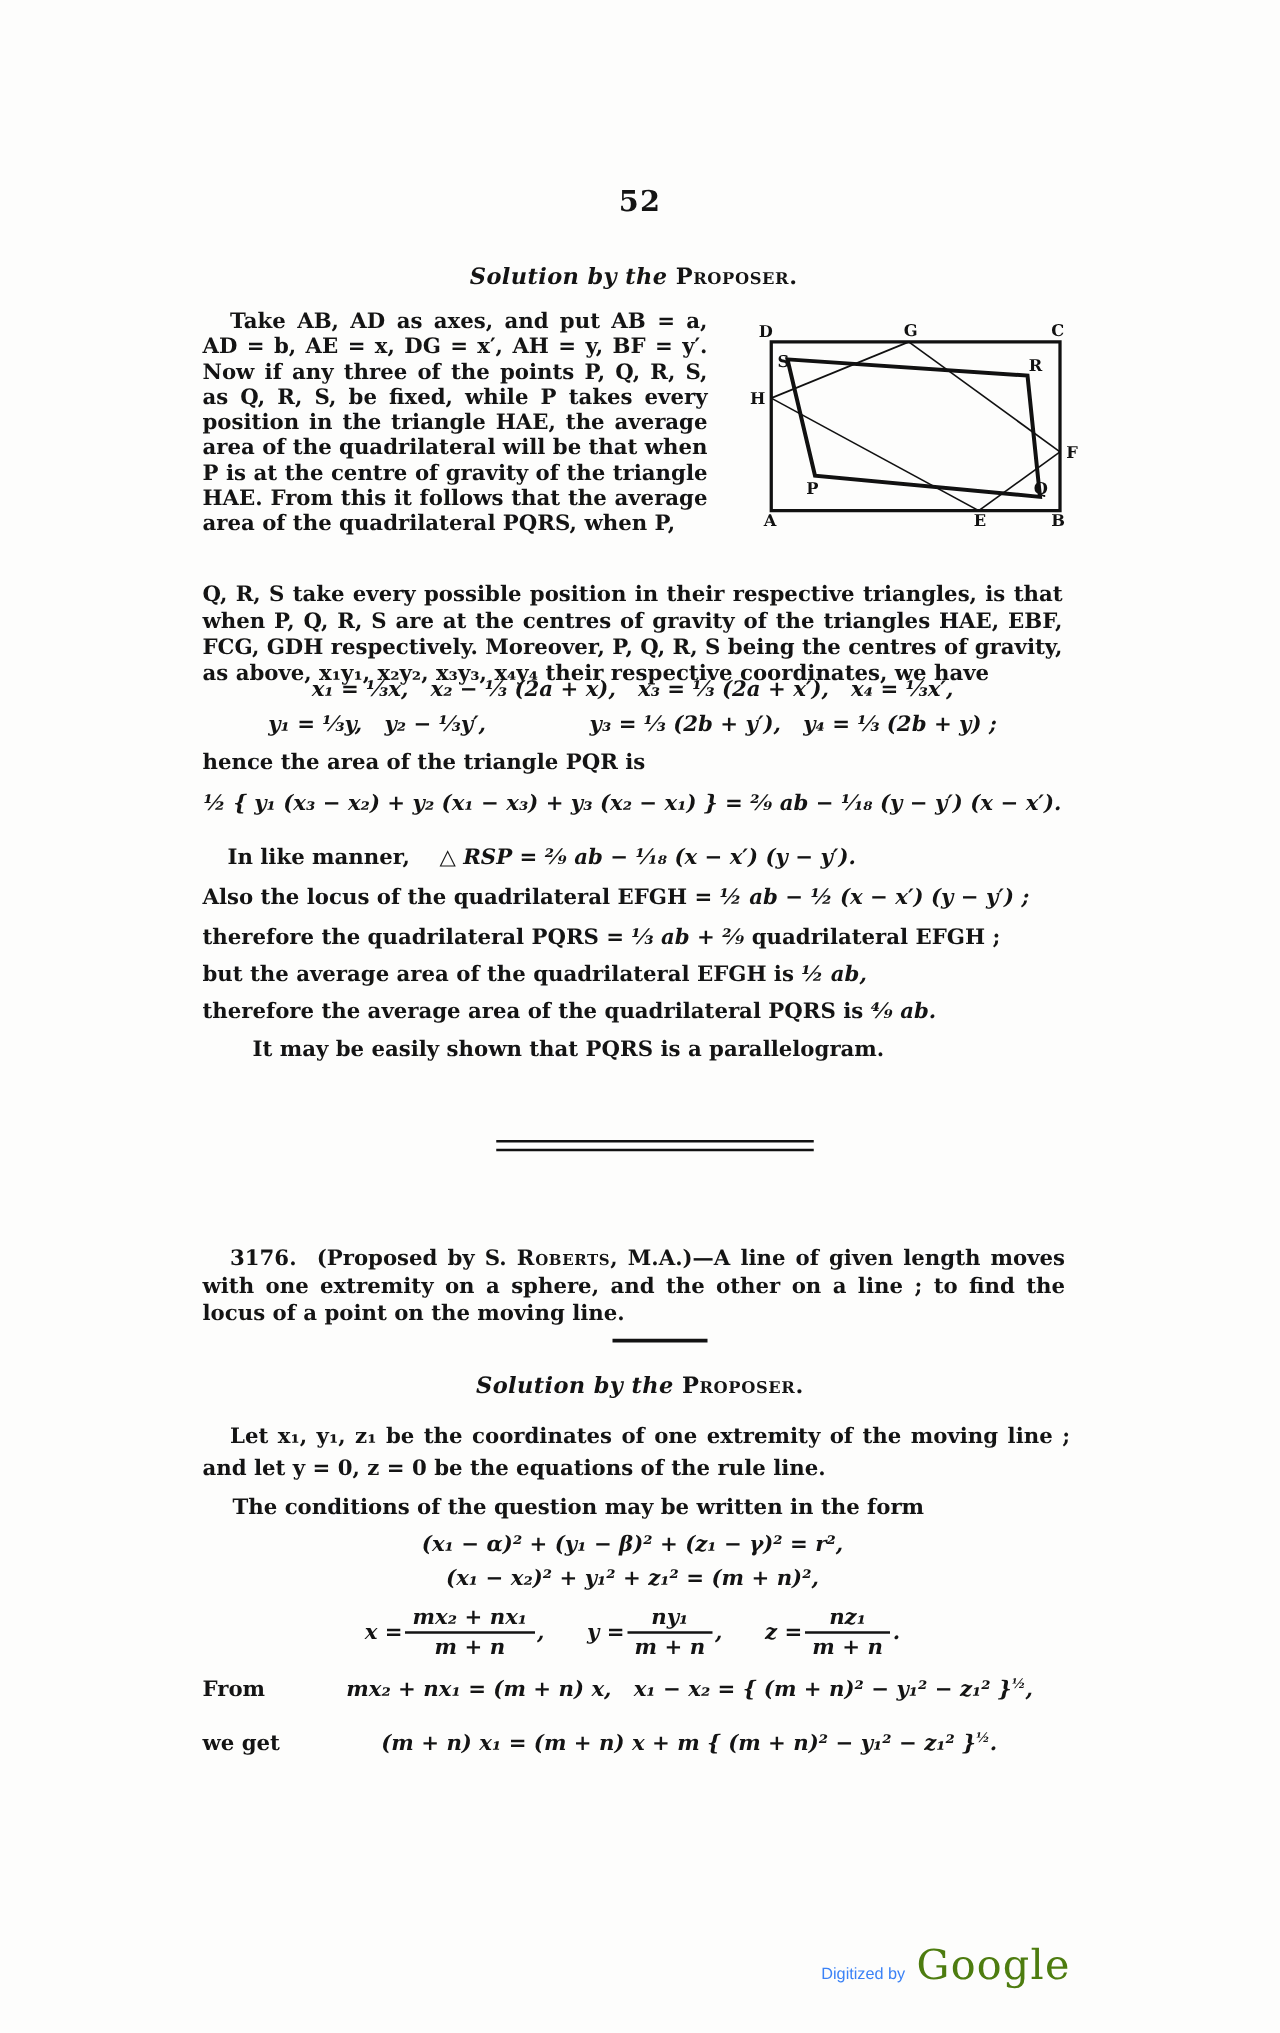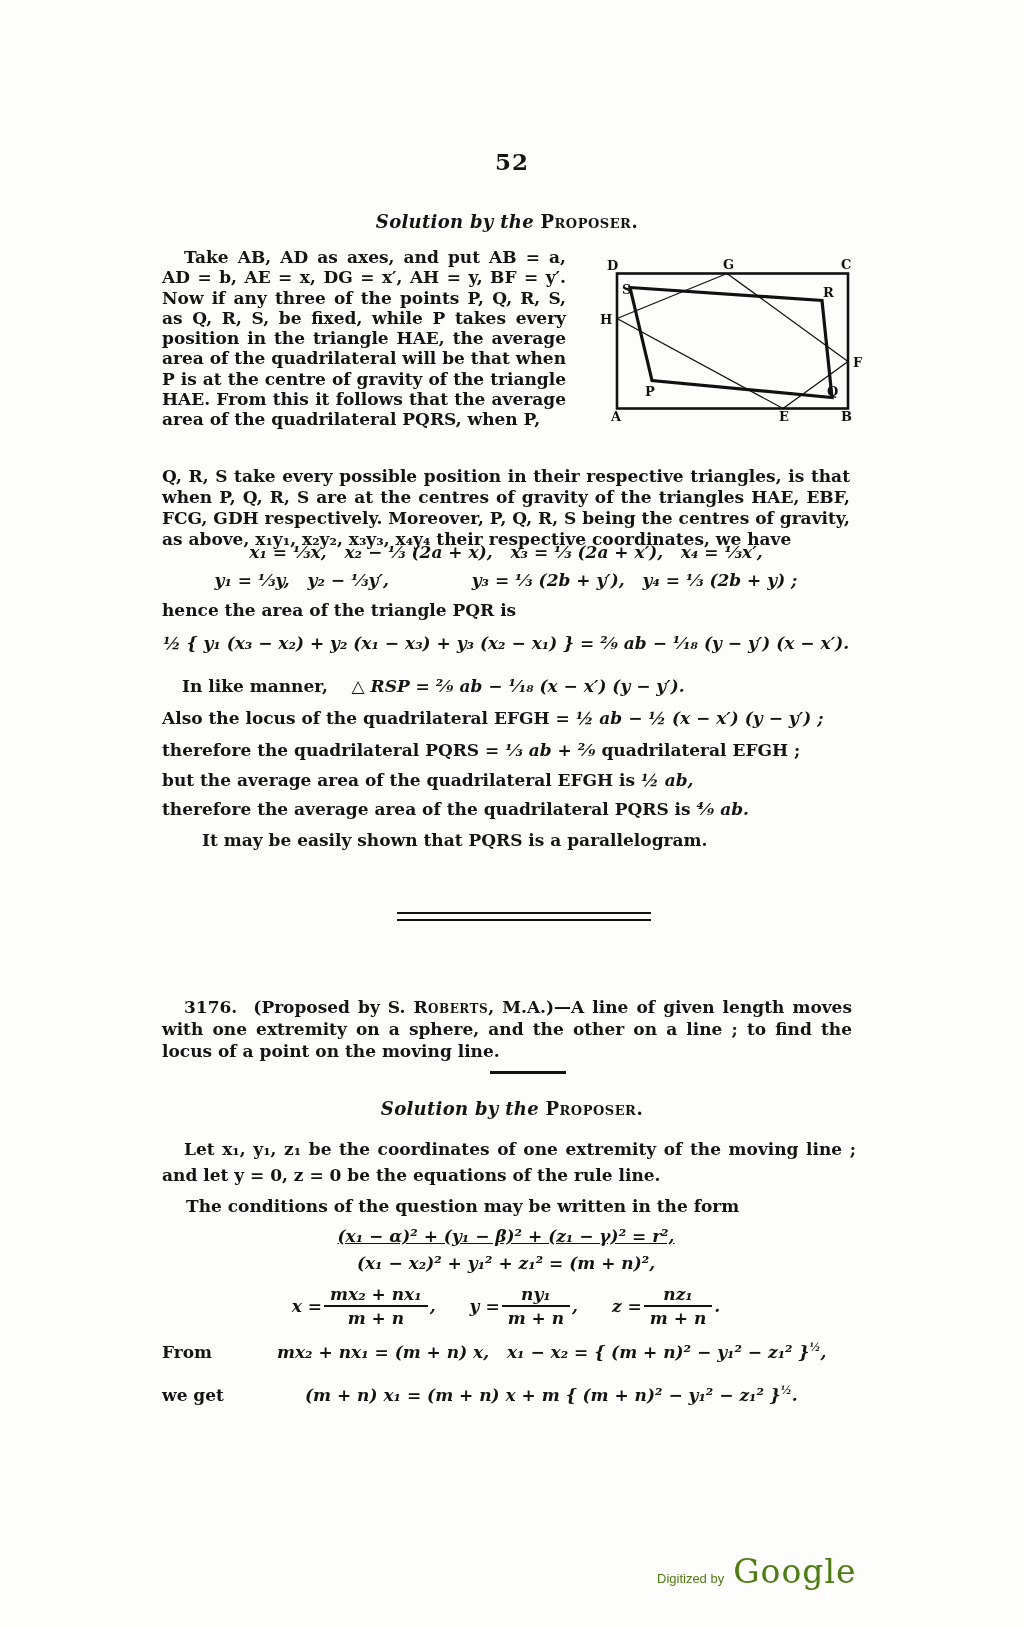--- a/index.html
+++ b/index.html
@@ -34,39 +34,39 @@
   #therefore2{left:162px;top:799px;}
   #parallelogram{left:182px;top:830px;margin-left:20px;}
   #double-rule{left:397px;top:912px;width:254px;height:5px;
     border-top:2.5px solid #121212;border-bottom:2px solid #121212;}
   #problem{left:162px;top:996px;width:690px;line-height:22px;}
   #problem .indent{display:inline-block;width:22px;}
   #short-rule{left:490px;top:1071px;width:76px;height:2.5px;background:#121212;}
   #let-para{left:162px;top:1136px;width:694px;line-height:26px;}
   #let-para .indent{display:inline-block;width:22px;}
   #conditions{left:186px;top:1196px;}
-  #eq1{left:162px;top:1226px;width:688px;text-decoration:underline;}
+  #eq1{left:162px;top:1226px;width:688px;}
   #eq2{left:162px;top:1253px;width:688px;}
   #frac-row{left:162px;top:1284px;width:688px;display:flex;justify-content:center;
     align-items:center;gap:34px;}
   .frac-item{display:flex;align-items:center;}
   .dfrac{display:inline-block;text-align:center;vertical-align:middle;margin:0 2px;}
   .dfrac .num{display:block;padding:0 6px 1px 6px;border-bottom:2px solid #141414;}
   .dfrac .den{display:block;padding:1px 6px 0 6px;}
   #from-row,#weget-row{left:162px;width:700px;}
   #from-row{top:1342px;}
   #weget-row{top:1385px;}
   .eq-label{position:absolute;left:0;top:0;font-style:normal;}
   #from-row .eq-body{margin-left:115px;font-style:italic;}
   #weget-row .eq-body{margin-left:143px;}
   sup.half{font-size:0.62em;vertical-align:super;line-height:0;}
   #watermark{left:657px;top:1552px;display:flex;align-items:baseline;gap:9px;
     font-weight:normal;}
   #watermark .digitized{font-family:"Liberation Sans","DejaVu Sans",sans-serif;
-    font-size:13px;color:#4d7c0f;}
+    font-size:13px;color:#3b82f6;}
   #watermark .google{font-family:"DejaVu Serif",serif;font-size:33px;color:#4d7c0f;
     letter-spacing:1px;}
   #bottom-cutoff{left:512px;top:1618px;width:120px;height:8px;}
   svg text{font-family:"DejaVu Serif",serif;font-weight:bold;font-size:13px;fill:#111;}
 </style>
 </head>
 <body>
 
 <div id="page-number" class="abs center">52</div>
 

